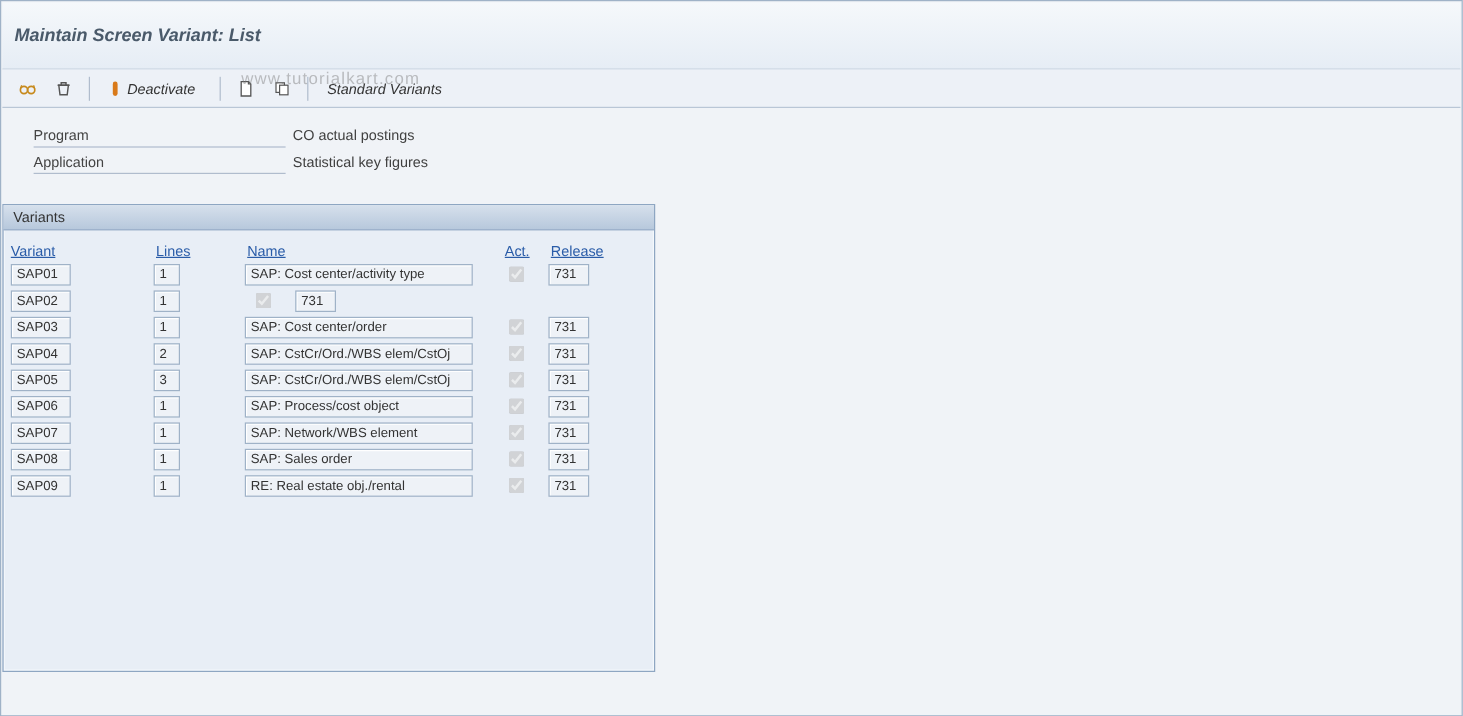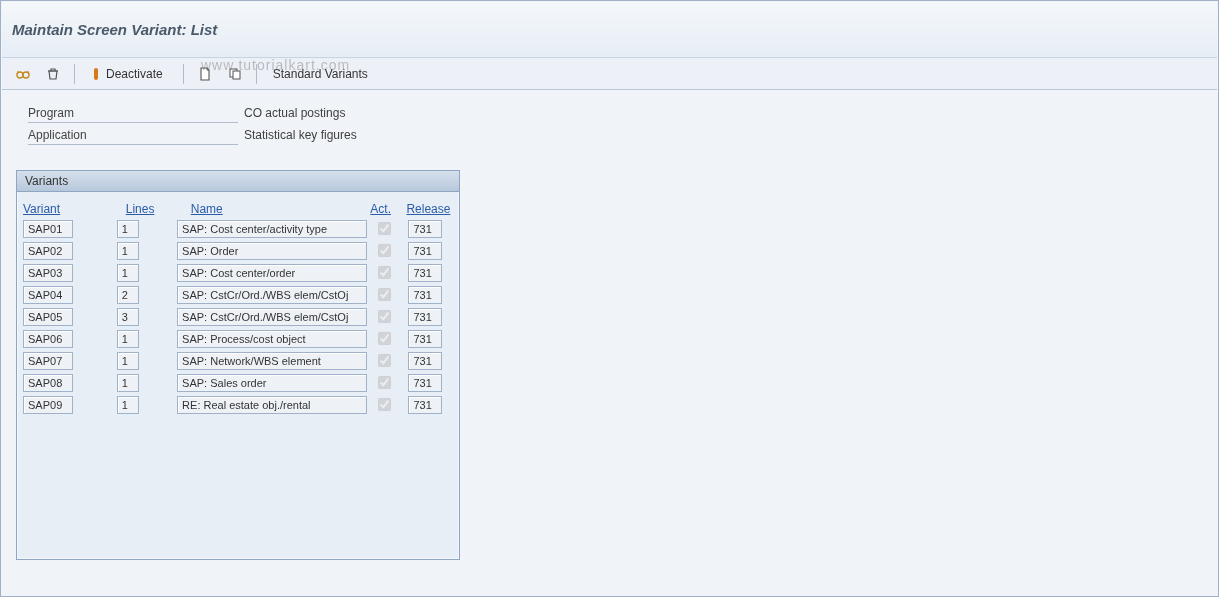--- a/index.html
+++ b/index.html
@@ -49,20 +49,21 @@
       margin: 0 2px;
     }
     .toolbar .text-btn {
       height: 22px;
       display: inline-flex;
       align-items: center;
       padding: 0 10px 0 6px;
       cursor: pointer;
       border-radius: 3px;
       gap: 5px;
+      font-style: italic;
     }
     .form-area {
       padding: 12px 26px 6px;
     }
     .form-row {
       display: flex;
       align-items: center;
       height: 22px;
     }
     .form-label {
@@ -72,24 +73,24 @@
       color: #444;
       height:20px;
       display:flex;
       align-items:center;
     }
     .form-value {
       padding: 2px 6px;
       color: #404040;
     }
     .panel {
-      margin: 18px 14px 10px;
+      margin: 18px 0 10px;
       border: 1px solid #8ea6c2;
       background: #e8eef6;
-      width: 444px;
+      width: 544px;
       min-height: 390px;
       box-shadow: inset 0 0 0 1px #f4f8fc;
     }
     .panel-header {
       background: linear-gradient(#d6e0ec, #b7c8dc);
       border-bottom: 1px solid #8ea6c2;
       padding: 3px 8px;
       font-size: 12px;
       color: #333;
     }
@@ -236,23 +237,20 @@
             <div class="cell-box">731</div>
           </div>
         </div>
         <div class="grid-row">
           <div class="col-variant">
             <div class="cell-box">SAP02</div>
           </div>
           <div class="col-lines">
             <div class="cell-box">1</div>
           </div>
-          <div class="col-name">
-            <div class="cell-box">SAP: Order</div>
-          </div>
           <div class="col-act"><input type="checkbox" checked="" disabled="" style=""></div>
           <div class="col-release">
             <div class="cell-box">731</div>
           </div>
         </div>
         <div class="grid-row">
           <div class="col-variant">
             <div class="cell-box">SAP03</div>
           </div>
           <div class="col-lines">

